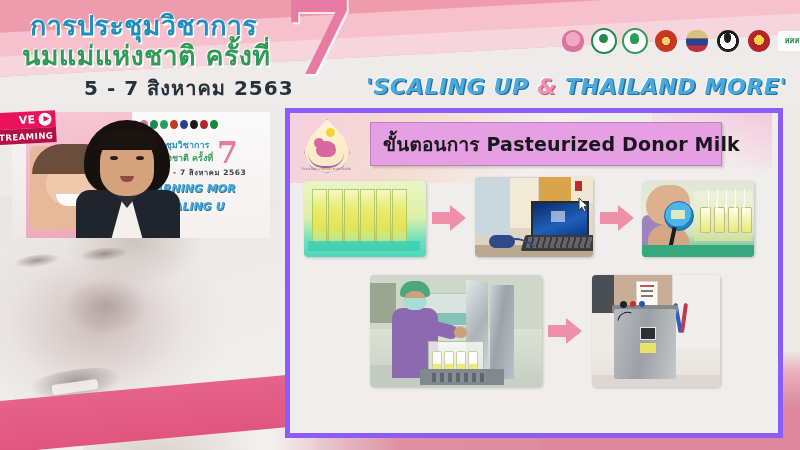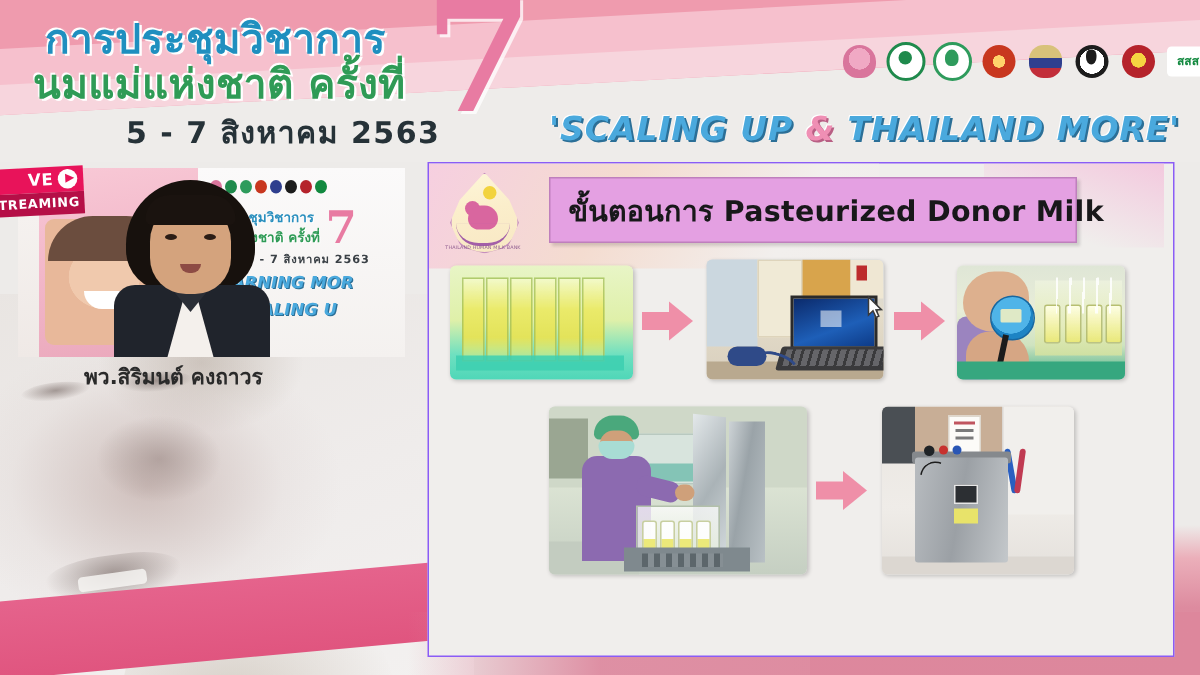--- a/index.html
+++ b/index.html
@@ -161,21 +161,21 @@
   .lb-row2 span{color:#fff;font-size:8.5px;font-weight:700;letter-spacing:.5px;}
 
   .speaker-name{
     position:absolute;left:56px;top:240px;font-size:14px;font-weight:700;color:#2a2a2a;
     white-space:nowrap;
   }
 
   
   .slide{
     position:absolute;left:285px;top:108px;width:498px;height:330px;
-    background:#f0eeec;border:1px solid #8b5cf6;box-sizing:border-box;overflow:hidden;
+    background:#f0eeec;border:5px solid #8b5cf6;box-sizing:border-box;overflow:hidden;
   }
   .slide-wash{position:absolute;left:0;top:0;width:300px;height:70px;
     background:linear-gradient(120deg,#f6cfe0 0%,#f4dcd0 40%,#f2efed 78%,#f0eeec 100%);}
   .slide-wash2{position:absolute;right:6px;top:0;width:120px;height:56px;
     background:linear-gradient(200deg,#f3c9de 0%,rgba(240,238,236,0) 72%);}
 
   
   .milk-logo{position:absolute;left:6px;top:4px;width:60px;height:62px;}
   .drop{position:absolute;left:8px;top:2px;width:44px;height:52px;
     background:linear-gradient(170deg,#fdf6d8 0%,#fbeecb 45%,#f8e8c4 100%);
@@ -411,21 +411,20 @@
   <div class="live-badge">
     <div class="lb-row1">
       <span>VE</span>
       <span class="lb-play"></span>
     </div>
     <div class="lb-row2">
       <span>TREAMING</span>
     </div>
   </div>
 
-  <div class="speaker-name">พว.สิริมนต์  คงถาวร</div>
 
   <div class="slide">
     <div class="slide-wash"></div>
     <div class="slide-wash2"></div>
 
     <div class="milk-logo">
       <div class="drop"></div>
       <div class="drop-dot"></div>
       <div class="drop-head"></div>
       <div class="drop-baby"></div>

